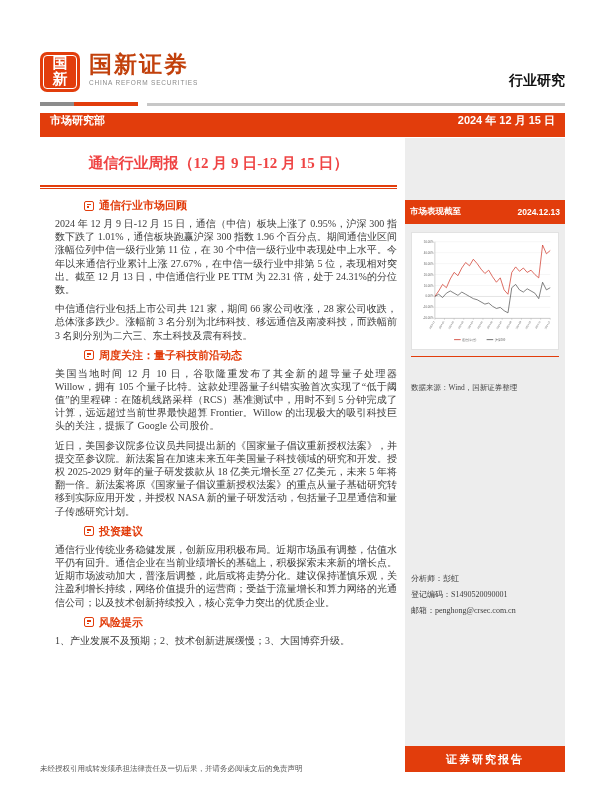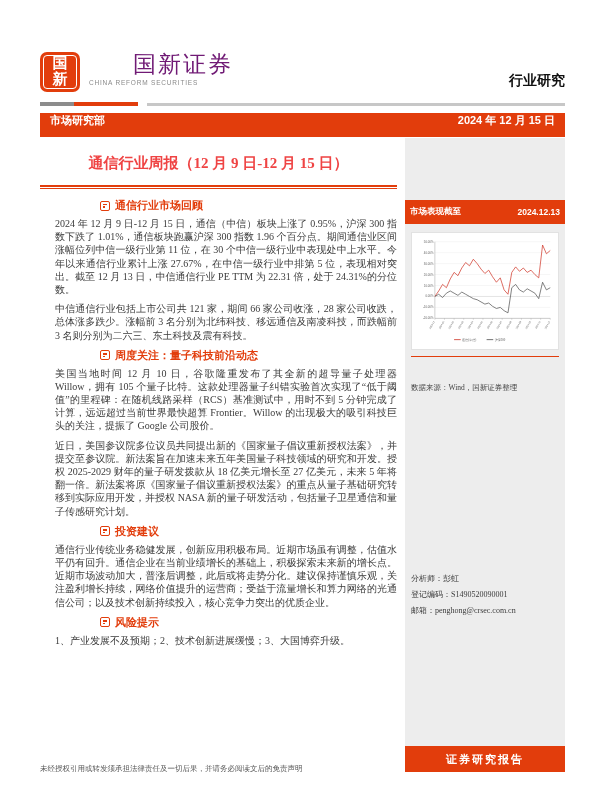--- a/index.html
+++ b/index.html
@@ -8,41 +8,41 @@
   .page { position:relative; width:600px; height:800px; background:#fff; padding:26px 35px 0 40px; }
 
   
   .header { display:flex; justify-content:space-between; align-items:flex-end; height:66px; }
   .logo-wrap { display:flex; align-items:flex-start; gap:9px; }
   .seal { width:40px; height:40px; background:#e23d0c; border-radius:7px; position:relative;
           display:flex; flex-direction:column; align-items:center; justify-content:center; }
   .seal::after { content:""; position:absolute; inset:3px; border:1.5px solid #fff; border-radius:4px; }
   .seal span { color:#fff; font-weight:bold; font-size:15px; line-height:1.05; z-index:1; }
   .brand-text { display:flex; flex-direction:column; }
-  .brand-cn { font-size:23px; font-weight:normal; color:#701a75; letter-spacing:2px; line-height:1.1;margin-left:44px; }
+  .brand-cn { font-size:23px; font-weight:bold; color:#c2410c; letter-spacing:2px; line-height:1.1; }
   .brand-en { font-size:6.5px; color:#8a8a8a; letter-spacing:0.8px; margin-top:2px; font-family:"Liberation Sans", sans-serif; }
   .doc-type { font-size:14px; font-weight:bold; color:#111; padding-bottom:2px; }
 
   
   .divider { display:flex; align-items:center; margin-top:10px; }
   .divider .seg-dark { width:34px; height:4px; background:#8c8c8c; }
   .divider .seg-red  { width:64px; height:4px; background:#e23d0c; }
   .divider .seg-gray { flex:1; height:3px; background:#c7c7c7; margin-left:9px; }
   .dept-bar { margin-top:7px; height:24px; background:#e23d0c; color:#ffffff; display:flex;
               align-items:flex-start; justify-content:space-between; padding:0 10px; }
   .dept-bar .dept { font-size:11px; font-weight:bold; }
   .dept-bar .date { font-size:11px; font-weight:bold; font-family:"Liberation Sans", sans-serif; }
 
   
   .main-row { display:flex; margin-top:1px; min-height:624px; }
   .left-col { flex:1; padding-right:8px; }
   .report-title { text-align:center; font-size:15px; font-weight:bold; color:#ef4444; margin:16px 0 12px; }
   .title-rule { height:4px; border-top:2px solid #e23d0c; border-bottom:1px solid #e23d0c; margin-bottom:9px; }
   .section { margin-top:6px; }
-  .sec-head { display:flex; align-items:center; gap:5px; margin:6px 16px 3px;padding-left:44px; }
+  .sec-head { display:flex; align-items:center; gap:5px; margin:6px 0 3px;padding-left:44px; }
   .sec-icon { width:10px; height:10px; border:1.3px solid #e23d0c; border-radius:2px; position:relative; flex:none; }
   .sec-icon::before { content:""; position:absolute; left:2px; right:2px; top:2px; height:1.5px; background:#e23d0c; }
   .sec-icon::after  { content:""; position:absolute; left:2px; right:4px; bottom:2px; height:1.5px; background:#e23d0c; }
   .sec-title { font-size:11px; font-weight:bold; color:#e23d0c; }
   .para { font-size:10px; line-height:1.32; color:#3b3b3b; text-align:justify; margin:4px 0 6px 15px; }
 
   
   .sidebar { width:160px; flex:none; background:#ededed; display:flex; flex-direction:column; }
   .perf-bar { margin-top:62px; height:24px; background:#e23d0c; color:#fff; display:flex;
               align-items:center; justify-content:space-between; padding:0 5px; }

